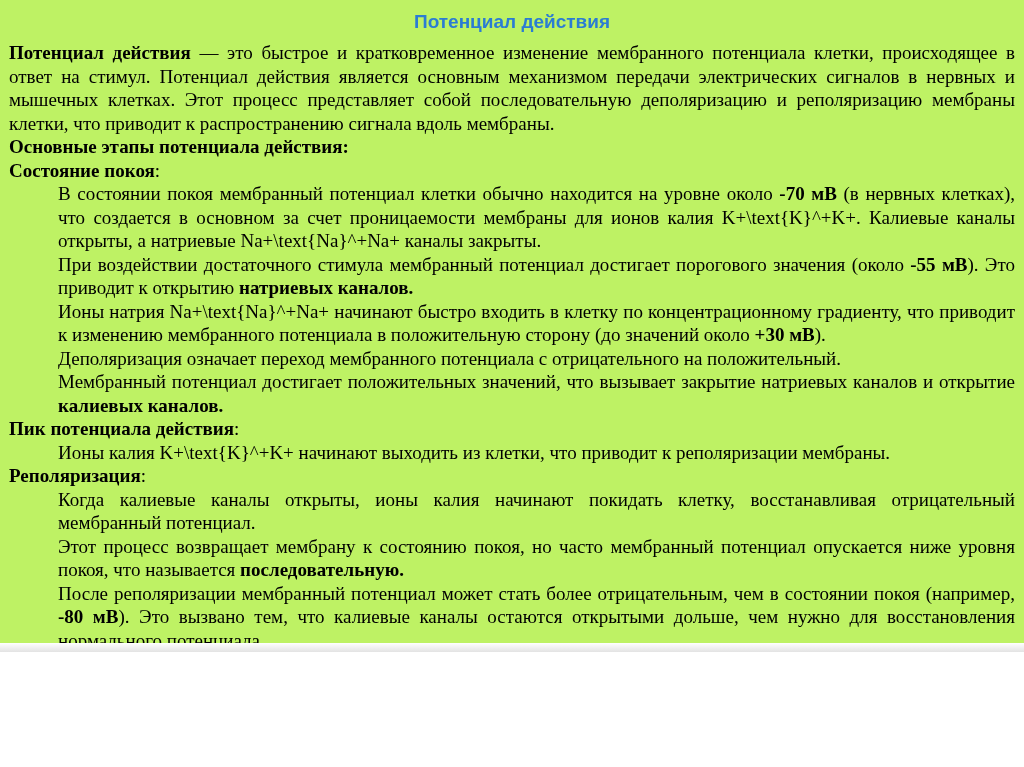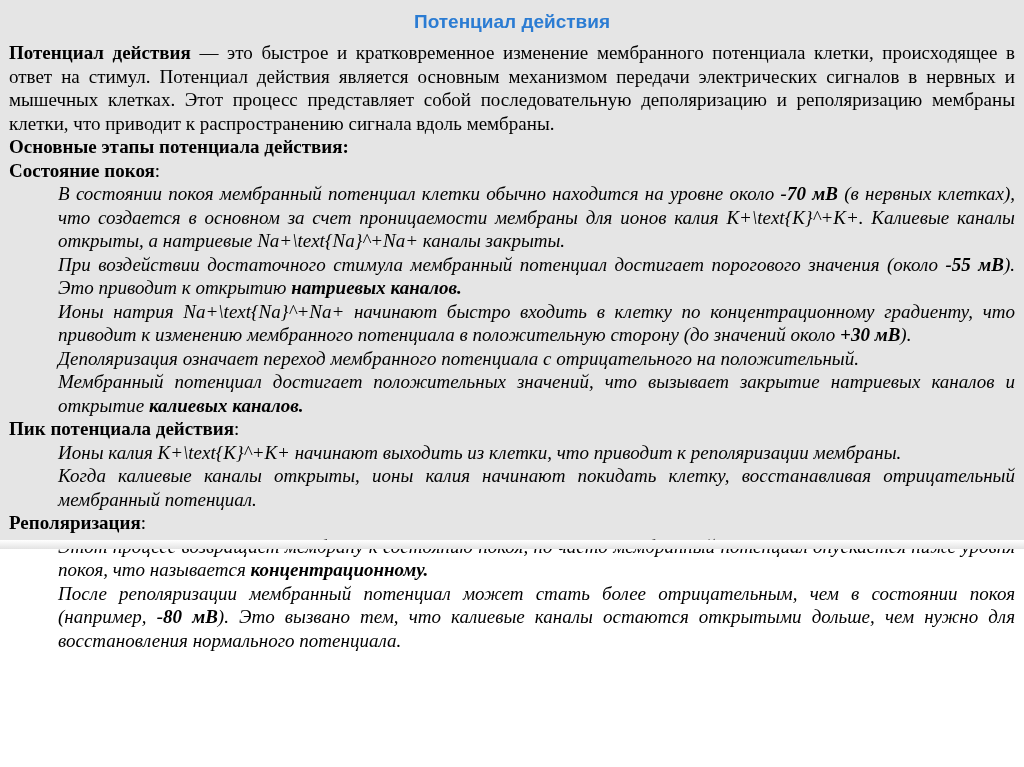--- a/index.html
+++ b/index.html
@@ -6,23 +6,23 @@
     margin: 0;
     padding: 0;
     background: #ffffff;
     width: 1024px;
     height: 767px;
     overflow: hidden;
   }
   .slide {
     position: relative;
     width: 1024px;
-    height: 549px;
+    height: 652px;
     box-sizing: border-box;
-    background: #e5e5e5;
+    background: #bef264;
     padding: 8px 9px 0 9px;
     font-family: "Liberation Serif", serif;
     color: #000000;
   }
   .title {
     margin: 2px 0 7px 0;
     text-align: center;
     font-family: "Liberation Sans", sans-serif;
     font-weight: bold;
     font-size: 19px;
@@ -32,21 +32,20 @@
     width: 100%;
   }
   .para {
     font-size: 19px;
     line-height: 23.5px;
     text-align: justify;
     margin: 0;
   }
   .para.indent-1 {
     margin-left: 49px;
-    font-style: italic;
   }
   .bold {
     font-weight: bold;
   }
   .bottom-edge {
     position: absolute;
     left: 0;
     right: 0;
     bottom: 0;
     height: 9px;
@@ -63,20 +62,20 @@
       <div class="para indent-0"><span class="bold">Потенциал действия</span><span> — это быстрое и кратковременное изменение мембранного потенциала клетки, происходящее в ответ на стимул. Потенциал действия является основным механизмом передачи электрических сигналов в нервных и мышечных клетках. Этот процесс представляет собой последовательную деполяризацию и реполяризацию мембраны клетки, что приводит к распространению сигнала вдоль мембраны.</span></div>
       <div class="para indent-0"><span class="bold">Основные этапы потенциала действия:</span></div>
       <div class="para indent-0"><span class="bold">Состояние покоя</span><span>:</span></div>
       <div class="para indent-1"><span>В состоянии покоя мембранный потенциал клетки обычно находится на уровне около </span><span class="bold">-70 мВ</span><span> (в нервных клетках), что создается в основном за счет проницаемости мембраны для ионов калия K+\text{K}^+K+. Калиевые каналы открыты, а натриевые Na+\text{Na}^+Na+ каналы закрыты.</span></div>
       <div class="para indent-1"><span>При воздействии достаточного стимула мембранный потенциал достигает порогового значения (около </span><span class="bold">-55 мВ</span><span>). Это приводит к открытию </span><span class="bold">натриевых каналов.</span></div>
       <div class="para indent-1"><span>Ионы натрия Na+\text{Na}^+Na+ начинают быстро входить в клетку по концентрационному градиенту, что приводит к изменению мембранного потенциала в положительную сторону (до значений около </span><span class="bold">+30 мВ</span><span>).</span></div>
       <div class="para indent-1"><span>Деполяризация означает переход мембранного потенциала с отрицательного на положительный.</span></div>
       <div class="para indent-1"><span>Мембранный потенциал достигает положительных значений, что вызывает закрытие натриевых каналов и открытие </span><span class="bold">калиевых каналов.</span></div>
       <div class="para indent-0"><span class="bold">Пик потенциала действия</span><span>:</span></div>
       <div class="para indent-1"><span>Ионы калия K+\text{K}^+K+ начинают выходить из клетки, что приводит к реполяризации мембраны.</span></div>
+      <div class="para indent-0"><span class="bold">Реполяризация</span><span>:</span></div>
       <div class="para indent-1"><span>Когда калиевые каналы открыты, ионы калия начинают покидать клетку, восстанавливая отрицательный мембранный потенциал.</span></div>
-      <div class="para indent-0"><span class="bold">Реполяризация</span><span>:</span></div>
-      <div class="para indent-1"><span>Этот процесс возвращает мембрану к состоянию покоя, но часто мембранный потенциал опускается ниже уровня покоя, что называется </span><span class="bold">концентрационному.</span></div>
+      <div class="para indent-1"><span>Этот процесс возвращает мембрану к состоянию покоя, но часто мембранный потенциал опускается ниже уровня покоя, что называется </span><span class="bold">последовательную.</span></div>
       <div class="para indent-1"><span>После реполяризации мембранный потенциал может стать более отрицательным, чем в состоянии покоя (например, </span><span class="bold">-80 мВ</span><span>). Это вызвано тем, что калиевые каналы остаются открытыми дольше, чем нужно для восстановления нормального потенциала.</span></div>
     </div>
 
   <div class="bottom-edge"></div>
 </div>
 
 </body></html>

